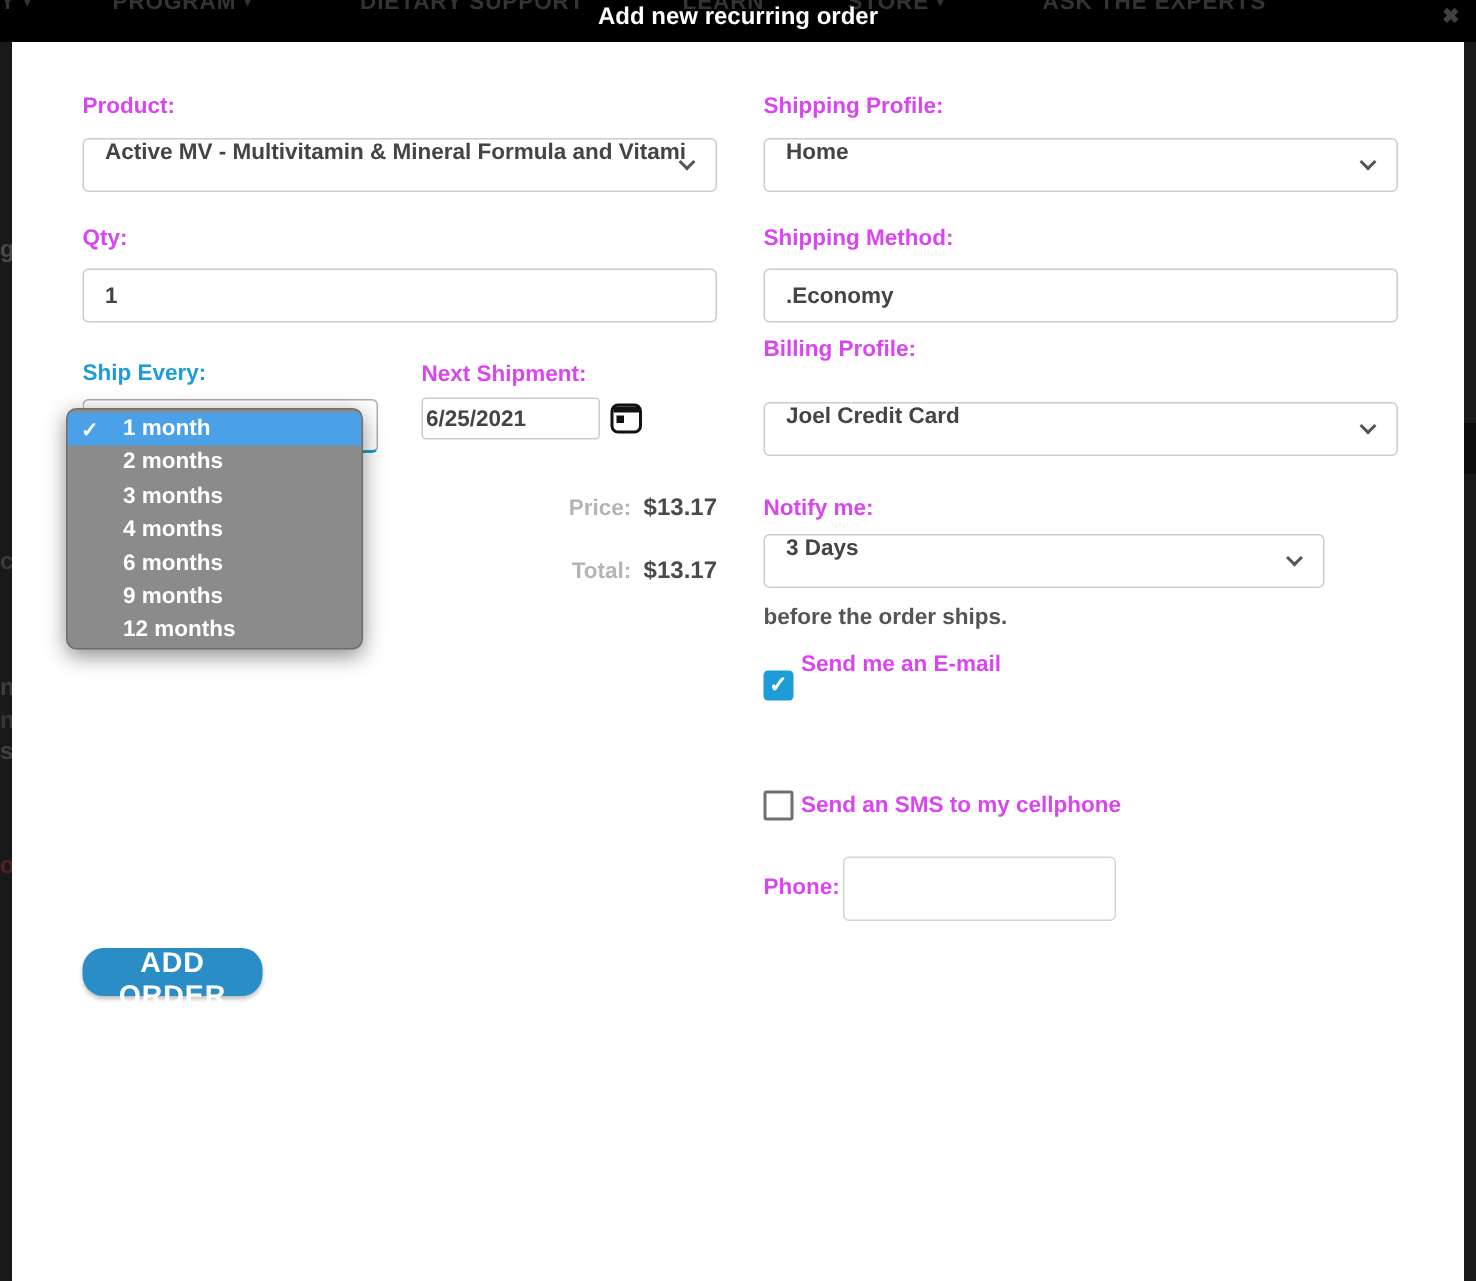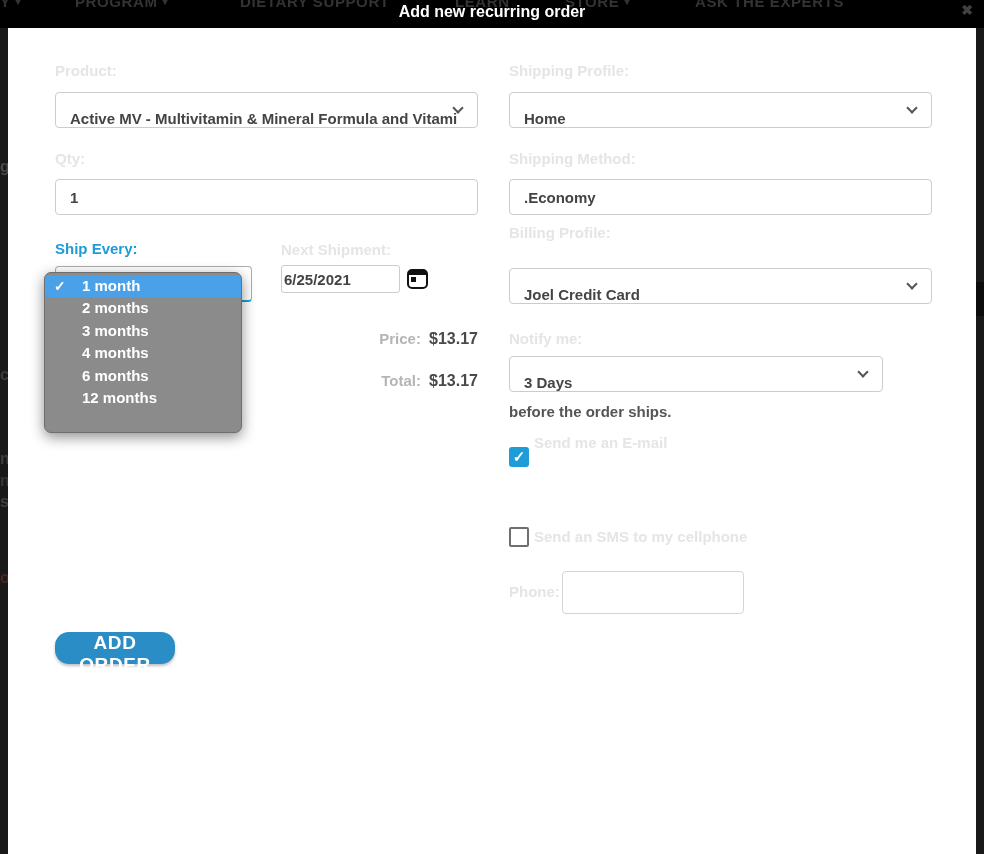--- a/index.html
+++ b/index.html
@@ -18,25 +18,25 @@
   .modal { position:absolute; left:8px; top:28px; width:968px; height:826px; background:#fff; z-index:1; }
 
   
   .topbar { position:absolute; top:0; left:0; width:984px; height:28px; background:#000; overflow:hidden; z-index:6; }
   .nav-item { position:absolute; top:-7px; font-size:15px; font-weight:700; color:#333; letter-spacing:.6px; white-space:nowrap; }
   .nav-item .caret { font-size:10px; margin-left:5px; vertical-align:2px; }
   .modal-title { position:absolute; top:3px; left:0; width:100%; text-align:center; color:#fff; font-size:16px; font-weight:600; z-index:2; }
   .close { position:absolute; top:2px; right:11px; font-size:14px; color:#414141; font-weight:700; cursor:pointer; z-index:3; }
 
   
-  .lbl { position:absolute; z-index:2; font-size:15px; font-weight:600; color:#e5e5e5; white-space:nowrap; }
+  .lbl { position:absolute; z-index:2; font-size:15px; font-weight:600; color:#d946ef; white-space:nowrap; }
   .lbl.blue { color:#1e9cd7; }
   .lbl.dark { color:#555; }
   .box { position:absolute; z-index:2; background:#fff; border:1px solid #ccc; border-radius:4px;
-         font-size:15px; font-weight:600; color:#444; display:flex; align-items:flex-end;
+         font-size:15px; font-weight:600; color:#444; display:flex; align-items:flex-start;
          padding:0 14px; white-space:nowrap; overflow:hidden; }
   .box.focused { border-color:#adadad; border-bottom:2px solid #1e9cd7; }
   input.box { display:block; line-height:33px; font-family:"Liberation Sans", sans-serif; outline:none; }
   .chev { position:absolute; right:15px; top:50%; width:8px; height:8px; margin-top:-6px;
           border-right:2px solid #555; border-bottom:2px solid #555; transform:rotate(45deg); }
   .box-text { overflow:hidden; white-space:nowrap; }
 
   
   .popup { position:absolute; left:44px; top:272px; width:198px; height:161px; z-index:10;
            background:#8b8b8b; border:1px solid #6e6e6e; border-radius:7px;
@@ -115,20 +115,21 @@
 
   <div class="popup">
     <div class="popup-row selected">
       <span class="check">✓</span>
       <span>1 month</span>
     </div>
     <div class="popup-row"><span>2 months</span></div>
     <div class="popup-row"><span>3 months</span></div>
     <div class="popup-row"><span>4 months</span></div>
     <div class="popup-row"><span>6 months</span></div>
+    <div class="popup-row"><span>9 months</span></div>
     <div class="popup-row"><span>12 months</span></div>
   </div>
 
   <div class="lbl" style="left:281px;top:241px">Next Shipment:</div>
   <input class="box" style="left: 281px; top: 265px; width: 119px; height: 28px; border-radius: 3px; padding: 0px 2px;" value="6/25/2021">
   <div class="cal"></div>
 
   <div class="moneyline" style="left:278px;top:330px">
     <span class="mlbl">Price:</span>
     <span class="mval">$13.17</span>

